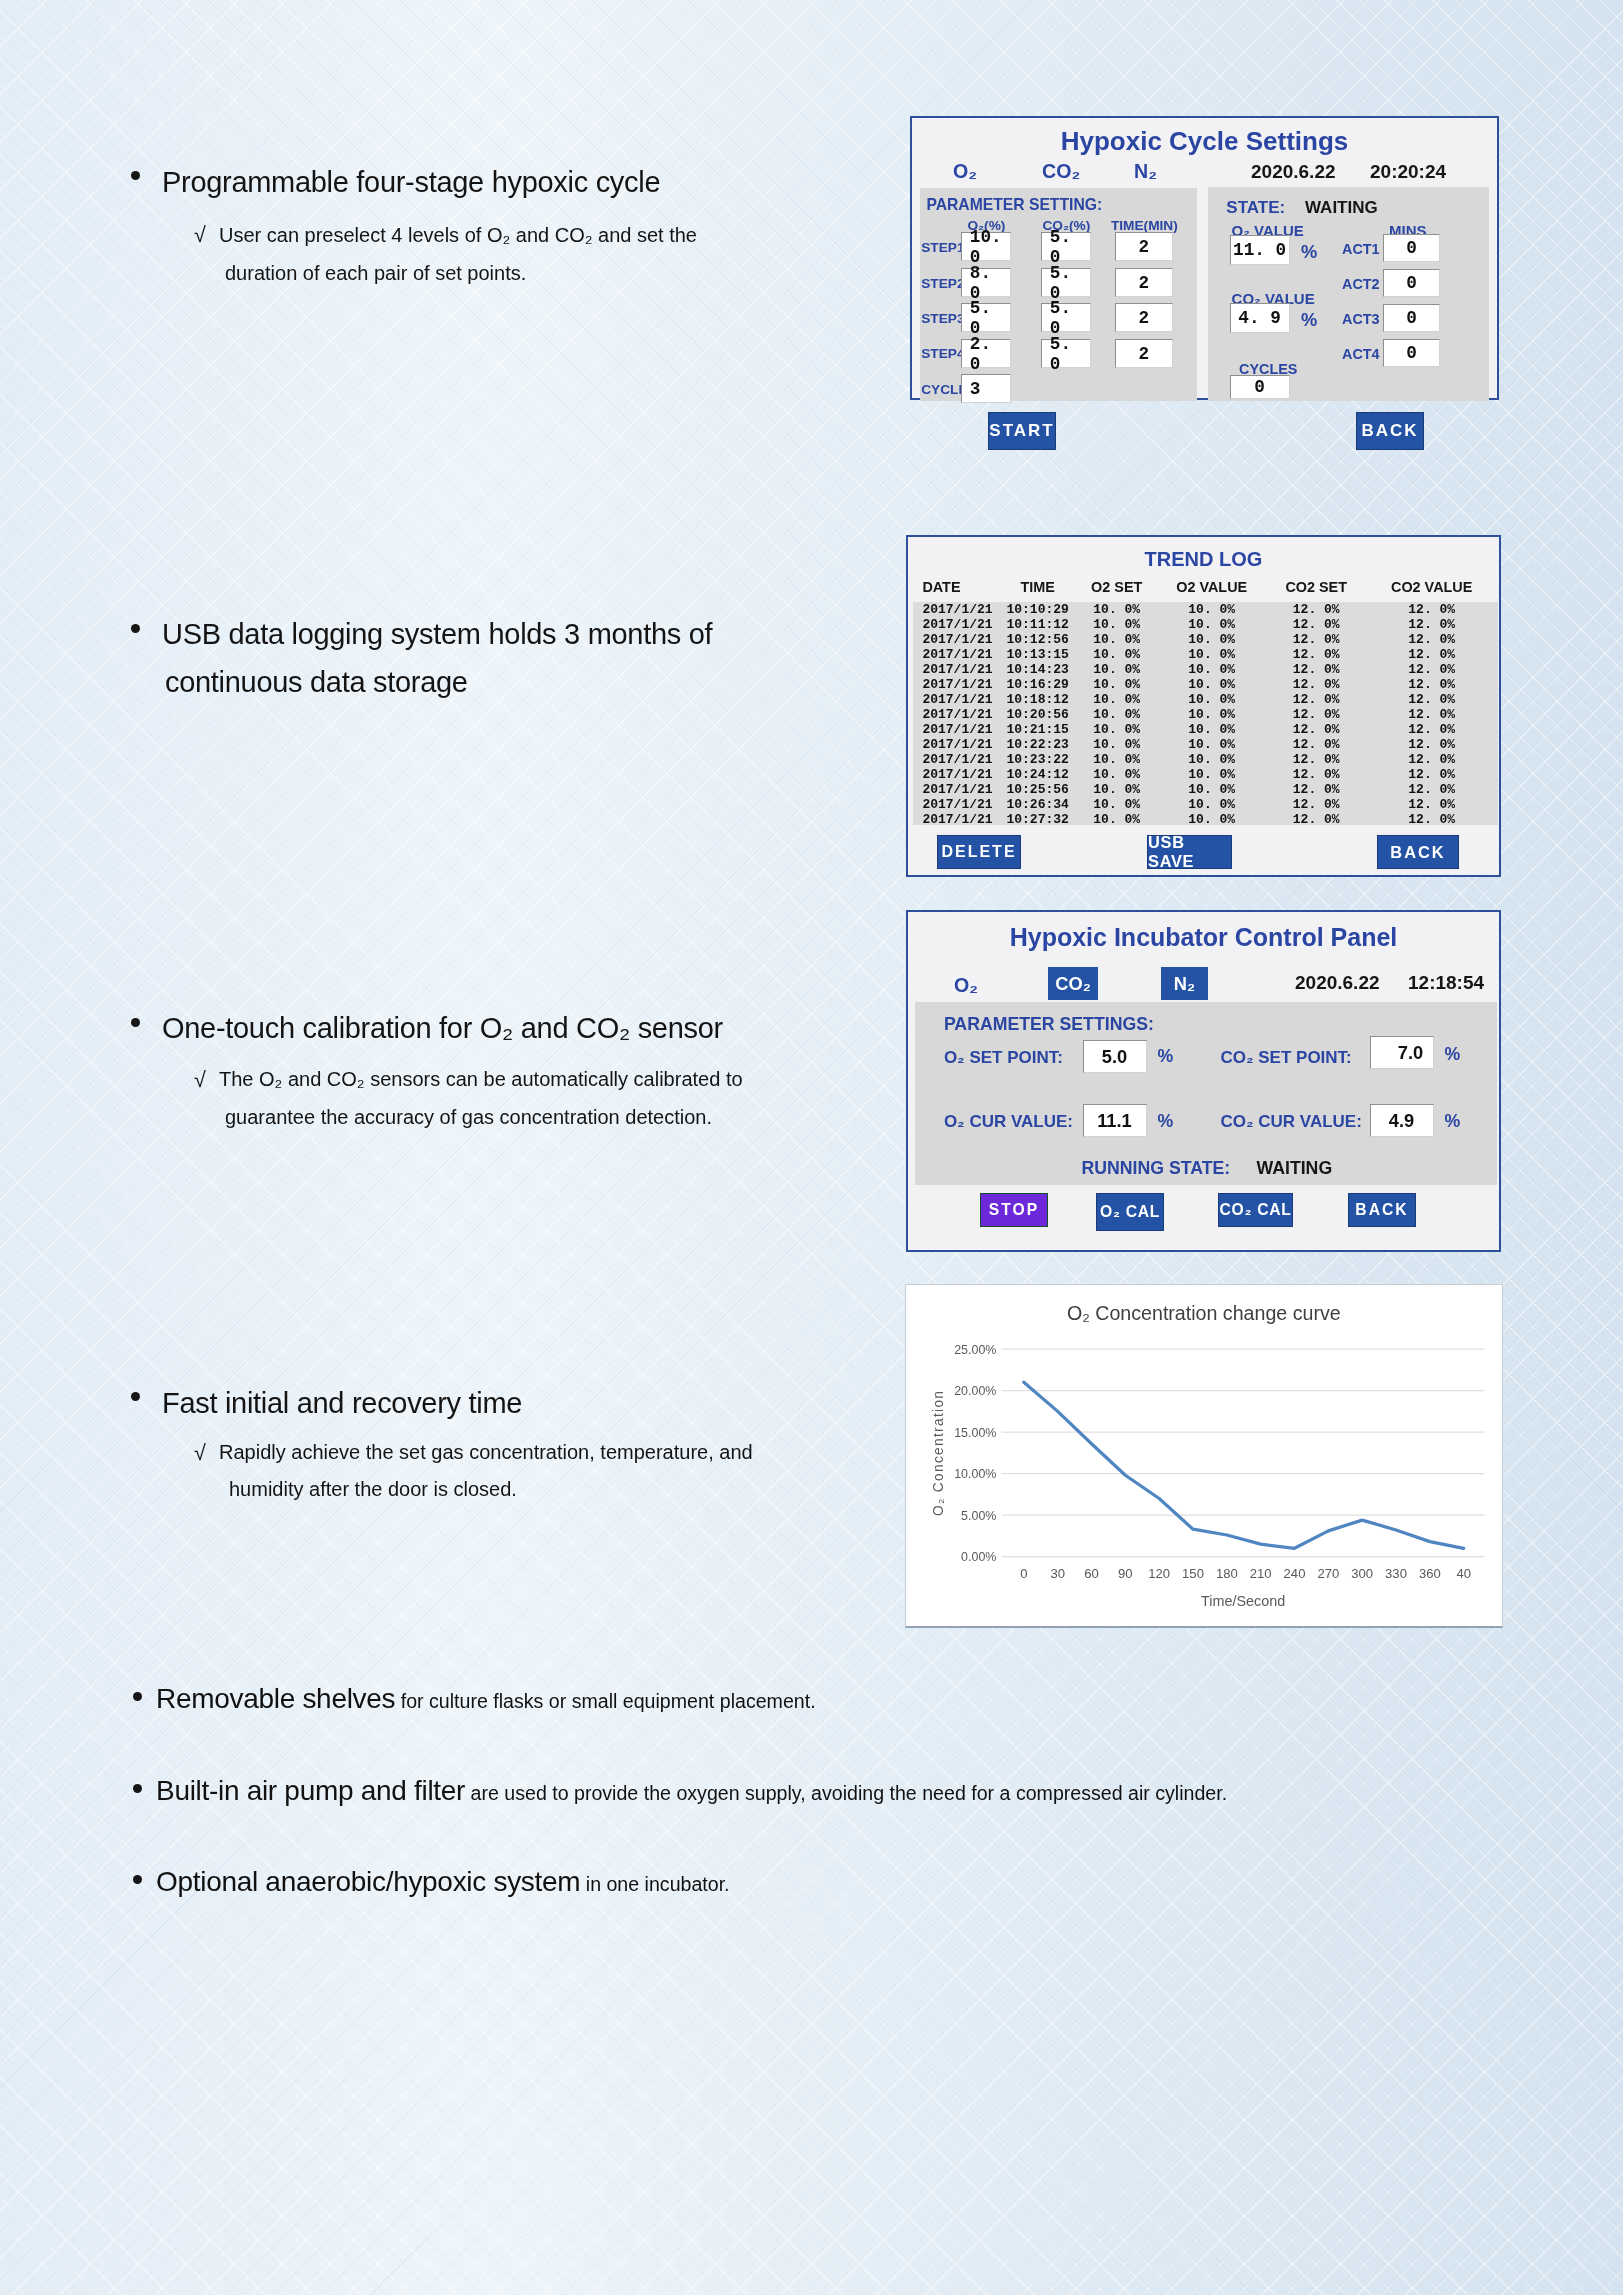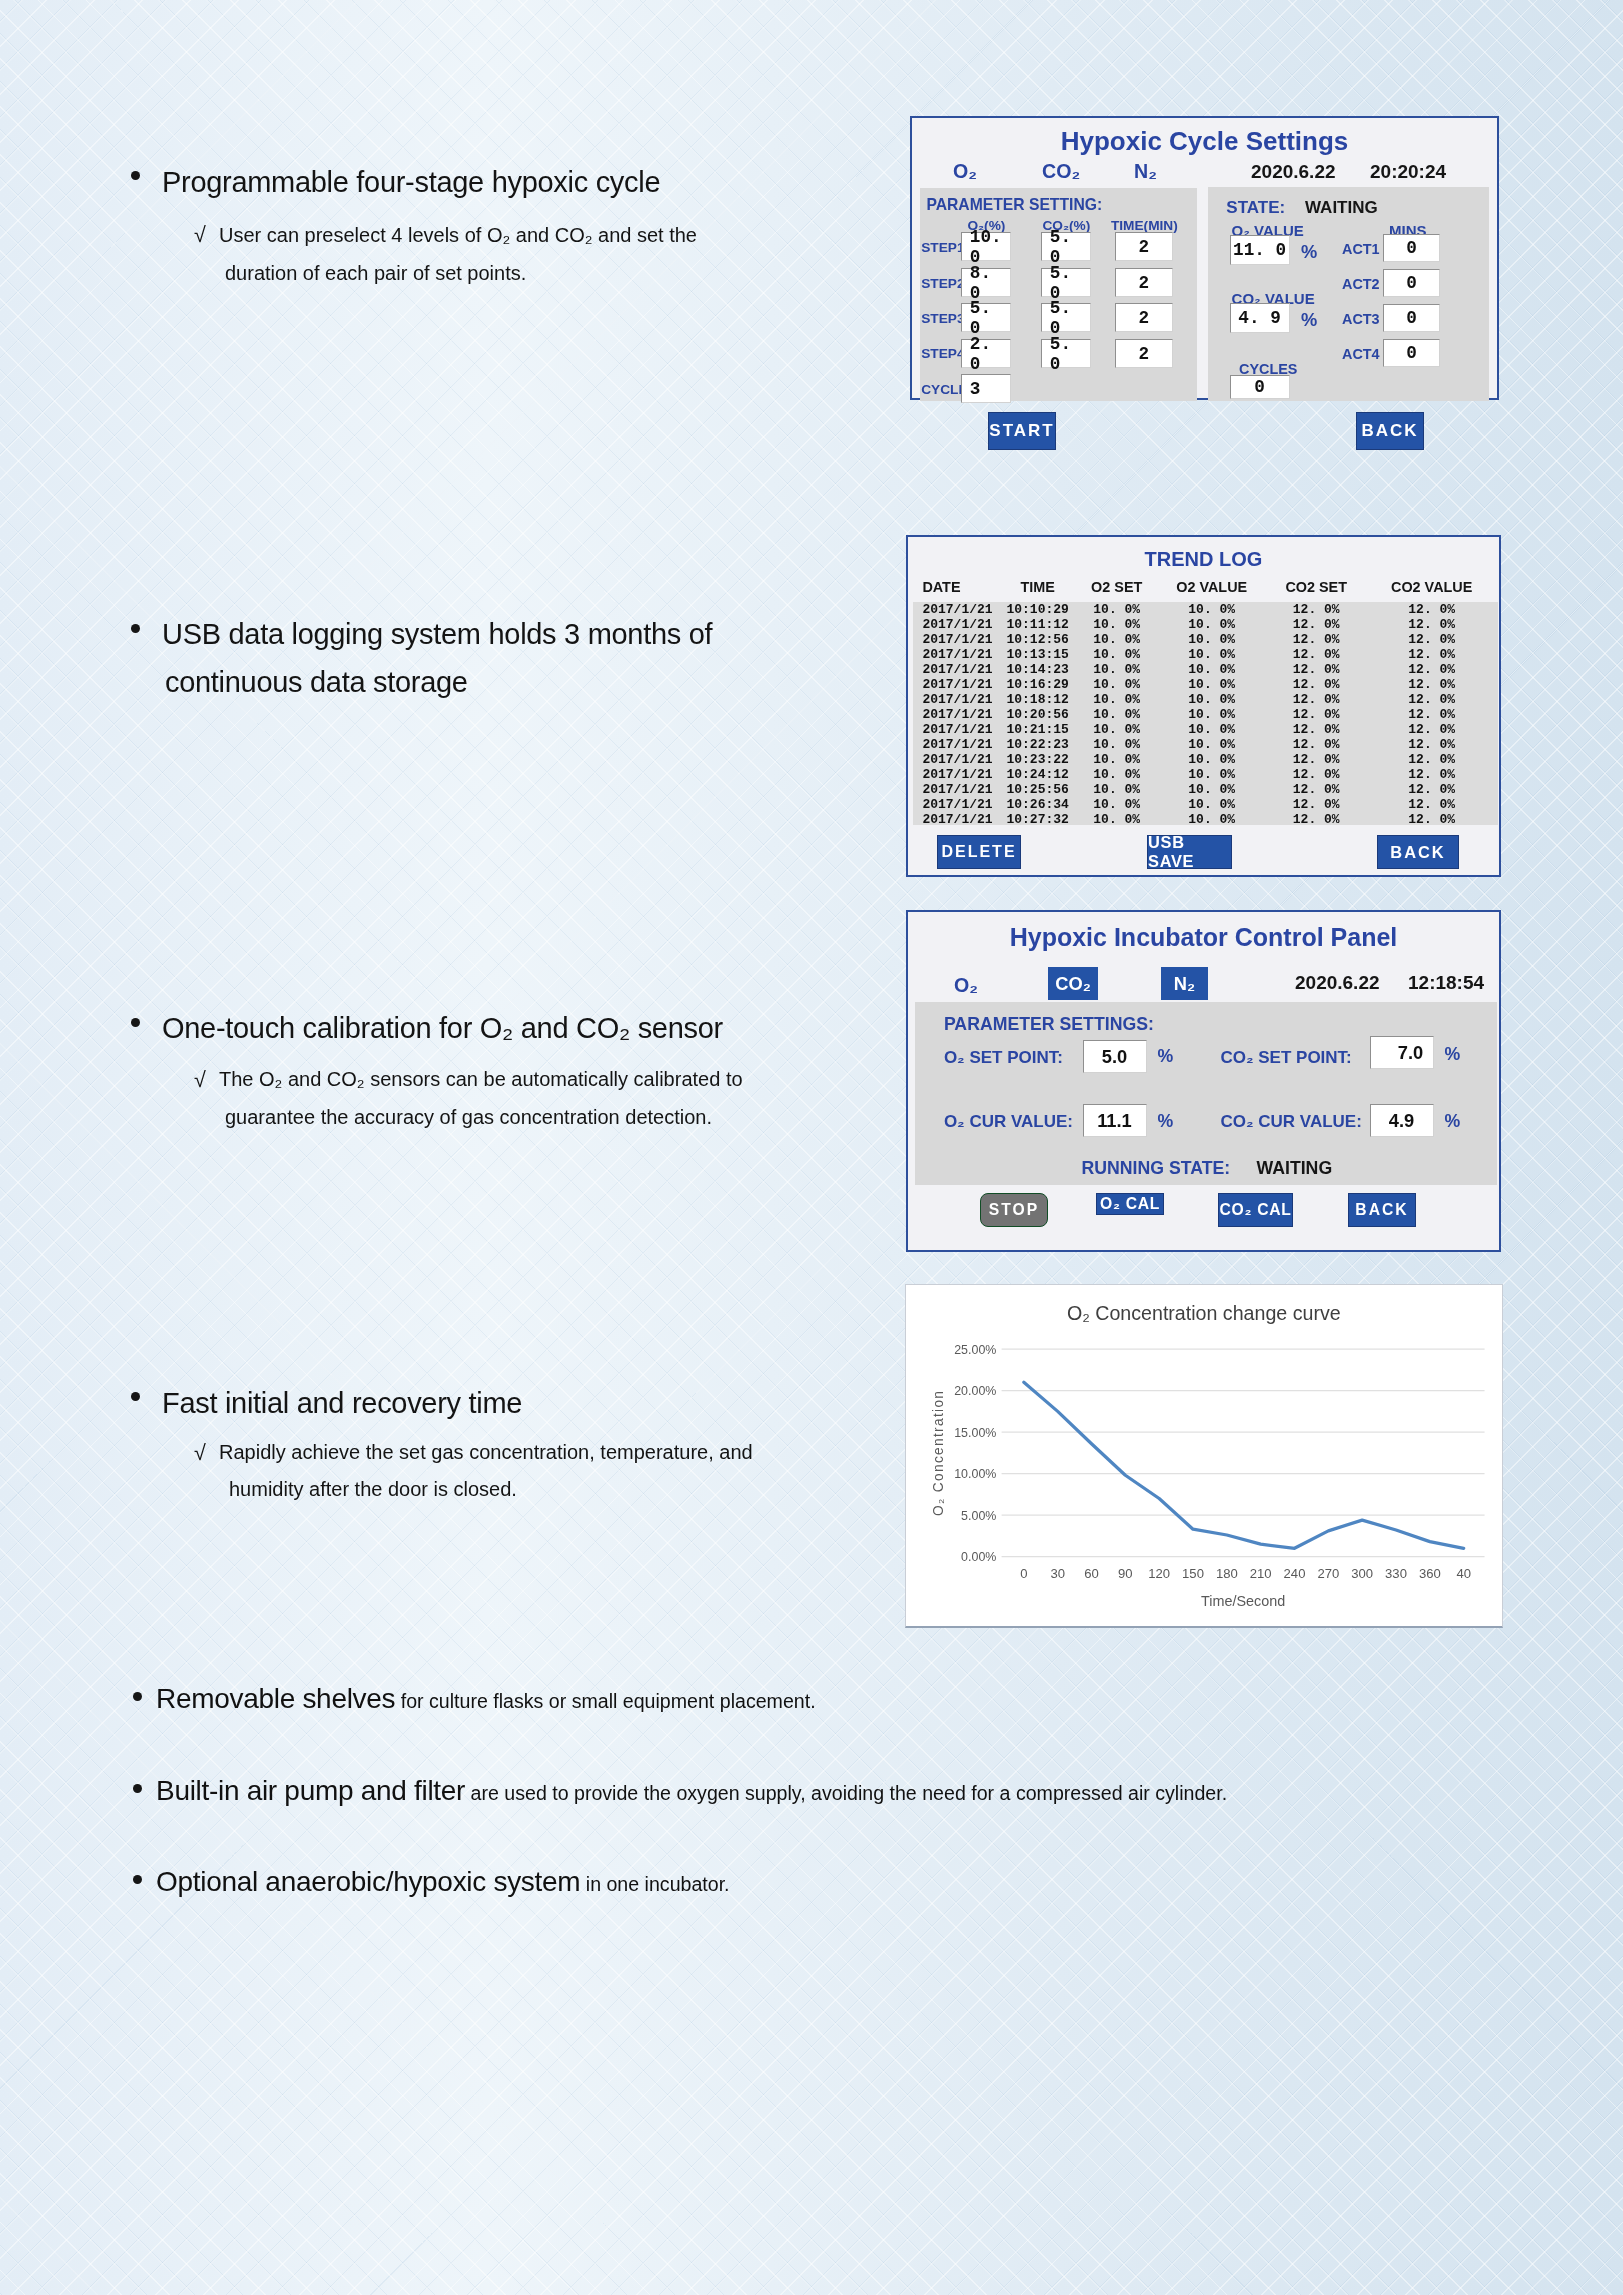--- a/index.html
+++ b/index.html
@@ -29,21 +29,21 @@
   .graybox{position:absolute;background:#d8d8d8;}
   .blbl{position:absolute;font-weight:700;color:#2a45a2;white-space:nowrap;}
   .klbl{position:absolute;font-weight:700;color:#161616;white-space:nowrap;}
   .vbox{position:absolute;background:#fff;border:1.3px solid;border-color:#8f8f8f #d2d2d2 #d2d2d2 #8f8f8f;box-sizing:border-box;
         font-family:"Liberation Mono","DejaVu Sans Mono",monospace;font-weight:700;color:#111;display:flex;align-items:center;}
   .vbox.center{justify-content:center;}
   .vbox.pad{padding-left:7.9px;}
   .vbox.sans{font-family:"Liberation Sans","DejaVu Sans",sans-serif;}
   .btn{position:absolute;background:#2453a6;border:1.3px solid #1b3a7a;color:#fff;font-weight:700;
        display:flex;align-items:center;justify-content:center;letter-spacing:2px;box-sizing:border-box;cursor:pointer;}
-  .btn.green{background:#737373;border-color:#114d26;border-radius:8px;}
+  .btn.green{background:#6d28d9;border-color:#114d26;}
   .tabbox{position:absolute;background:#2453a6;color:#fff;font-weight:700;display:flex;align-items:center;justify-content:center;box-sizing:border-box;}
   
   .tgrid{display:grid;grid-template-columns:85px 79px 79px 111px 98px 133px;}
   .thead{position:absolute;left:5.2px;top:42px;width:585px;font-size:14.4px;font-weight:700;color:#161616;}
   .thead div{text-align:center;}
   .thead div:first-child{text-align:left;padding-left:9.2px;}
   .tbody{position:absolute;left:5.2px;top:65px;width:585px;height:223px;background:#dcdcdc;overflow:hidden;
          font-family:"Liberation Mono","DejaVu Sans Mono",monospace;font-weight:700;font-size:13px;color:#111;}
   .trow div{text-align:center;line-height:15px;}
   .trow div:first-child{text-align:left;padding-left:9.2px;}
@@ -316,21 +316,21 @@
 
       <div class="blbl" style="left:306px;top:110px;font-size:17px;">CO₂ CUR VALUE:</div>
       <div class="vbox sans center" style="left:455px;top:102px;width:64px;height:33px;font-size:18.3px;">4.9</div>
       <div class="blbl" style="left:530px;top:109px;font-size:17.7px;">%</div>
 
       <div class="blbl" style="left:167px;top:156px;font-size:17.7px;">RUNNING STATE:</div>
       <div class="klbl" style="left:342px;top:156px;font-size:17.7px;">WAITING</div>
     </div>
 
     <div class="btn green" style="left:72px;top:281px;width:68px;height:34px;font-size:15.7px;">STOP</div>
-    <div class="btn" style="left:188px;top:281px;width:68px;height:22px;font-size:15.7px;letter-spacing:0.7px;">O₂ CAL</div>
+    <div class="btn" style="left:188px;top:281px;width:68px;height:38px;font-size:15.7px;letter-spacing:0.7px;">O₂ CAL</div>
     <div class="btn" style="left:310px;top:281px;width:75px;height:34px;font-size:15.7px;letter-spacing:0.7px;">CO₂ CAL</div>
     <div class="btn" style="left:440px;top:281px;width:68px;height:34px;font-size:15.7px;">BACK</div>
   </div>
 
   <div class="abs" style="left:905px;top:1284px;width:598px;height:344px;background:#fff;border:0.7px solid #c9ced6;border-bottom:2px solid #93a2b5;box-sizing:border-box;">
     <svg width="593" height="339" viewBox="0 0 906 518">
         <line x1="146" y1="415" x2="884" y2="415" stroke="#e0e0e0" stroke-width="2"></line>
         <text x="138" y="422" text-anchor="end" font-size="19" fill="#595959" font-family="Liberation Sans, sans-serif">0.00%</text>
         <line x1="146" y1="351.6" x2="884" y2="351.6" stroke="#e0e0e0" stroke-width="2"></line>
         <text x="138" y="358.6" text-anchor="end" font-size="19" fill="#595959" font-family="Liberation Sans, sans-serif">5.00%</text>

